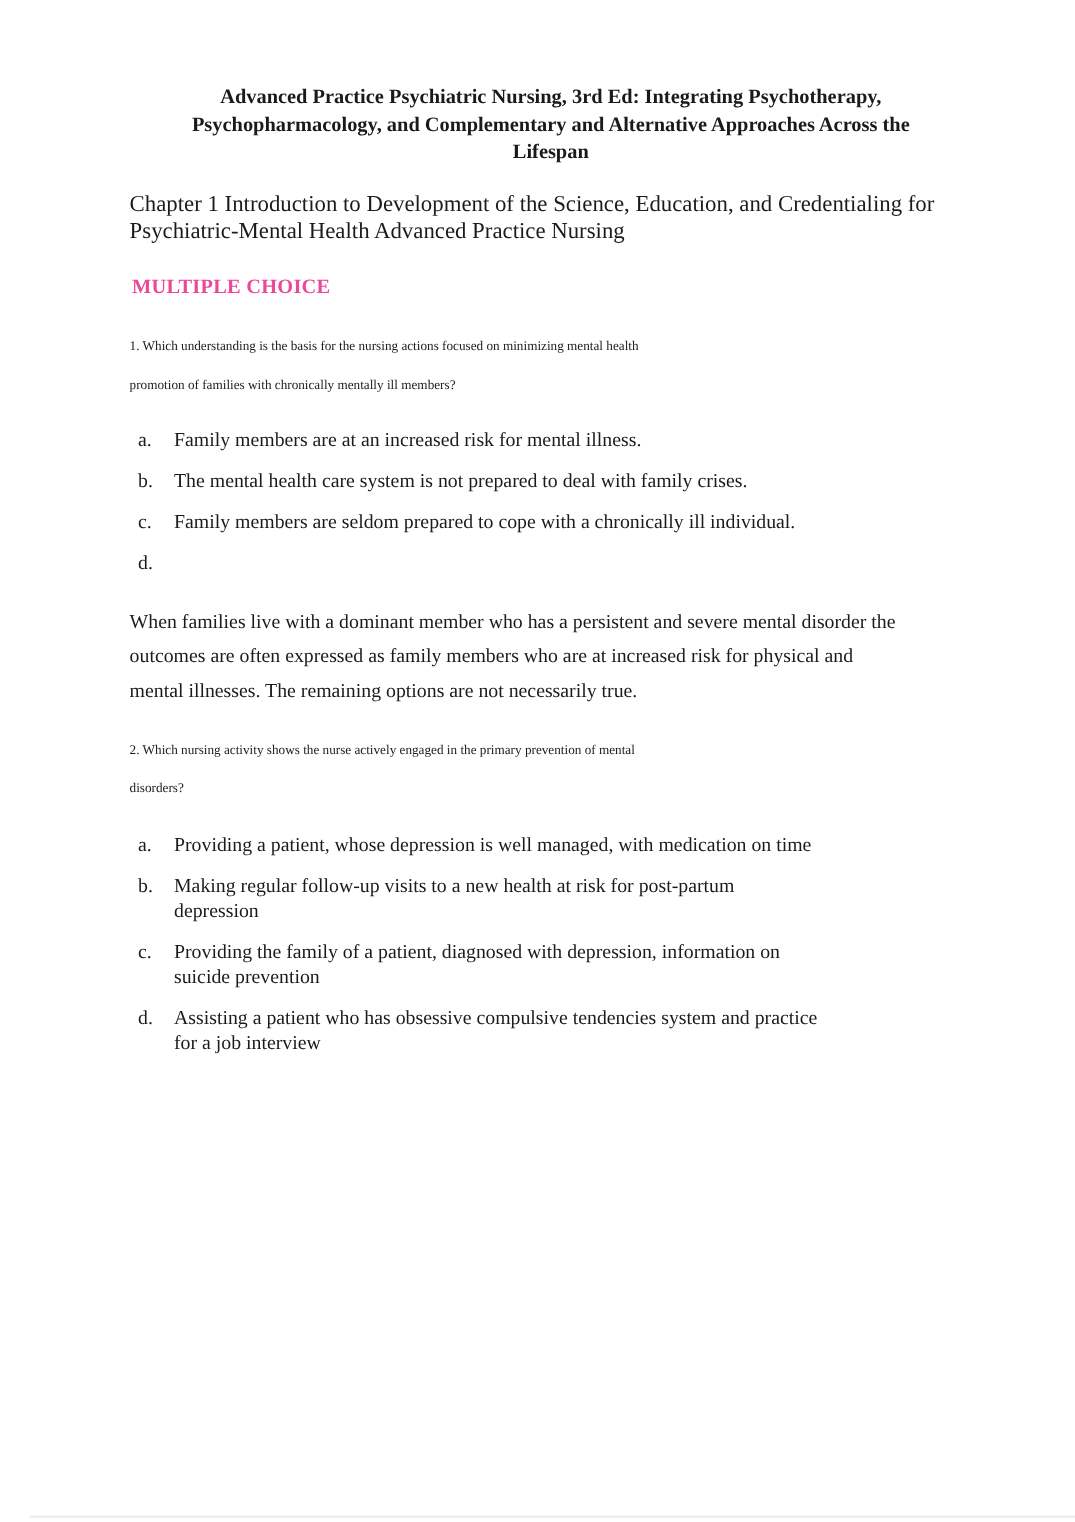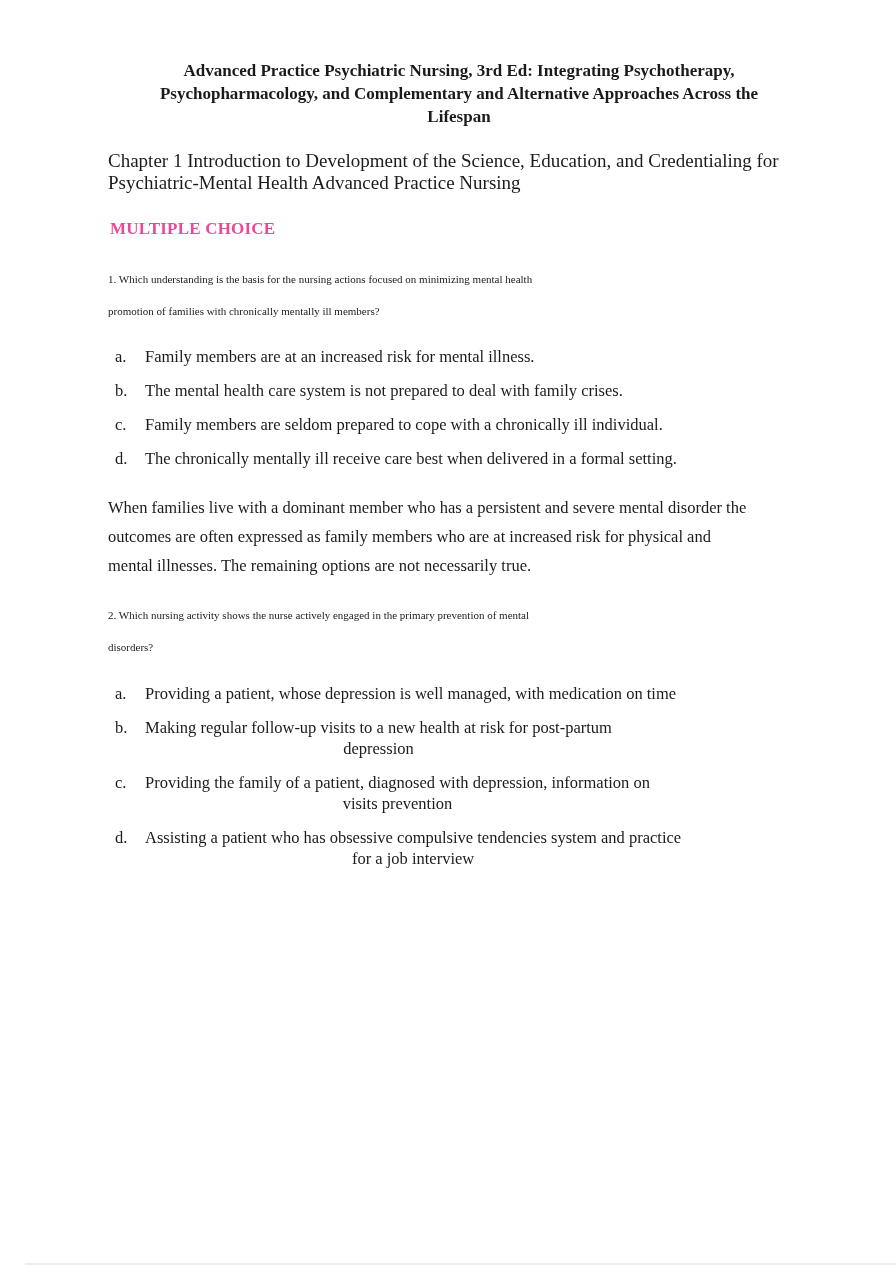--- a/index.html
+++ b/index.html
@@ -19,20 +19,21 @@
     position: absolute;
     top: 0; left: 0;
     width: 896px;
     height: 1268px;
     background: #ffffff;
   }
   .content {
     margin-left: 108px;
     width: 742px;
     padding-top: 59px;
+    margin-top: 10px;
   }
   .doc-title {
     font-weight: bold;
     font-size: 17px;
     line-height: 23px;
     text-align: center;
     white-space: pre-line;
     margin: 0 40px 0 0;
     color: #1a1a1a;
   }
@@ -72,21 +73,20 @@
     margin-bottom: 13px;
   }
   .opt-letter {
     flex: none;
     width: 30px;
     padding-left: 7px;
   }
   .opt-text {
     white-space: pre-line;
     max-width: 660px;
-    text-align: center;
   }
   .answer {
     font-size: 16.5px;
     line-height: 22px;
     margin: 0;
   }
   .q1 .answer { margin-top: 33px; }
   .q2 .answer { margin-top: 39px; }
   .rationale {
     margin: 24px 0 0 0;
@@ -130,21 +130,20 @@
         <li class="option">
           <span class="opt-letter">b.</span>
           <span class="opt-text">The mental health care system is not prepared to deal with family crises.</span>
         </li>
         <li class="option">
           <span class="opt-letter">c.</span>
           <span class="opt-text">Family members are seldom prepared to cope with a chronically ill individual.</span>
         </li>
         <li class="option">
           <span class="opt-letter">d.</span>
-          <span class="opt-text">The chronically mentally ill receive care best when delivered in a formal setting.</span>
         </li>
       </ul>
 
 
       <p class="rationale">When families live with a dominant member who has a persistent and severe mental disorder the
 outcomes are often expressed as family members who are at increased risk for physical and
 mental illnesses. The remaining options are not necessarily true.</p>
     </section>
 
     <section class="question q2">
@@ -157,21 +156,21 @@
           <span class="opt-text">Providing a patient, whose depression is well managed, with medication on time</span>
         </li>
         <li class="option">
           <span class="opt-letter">b.</span>
           <span class="opt-text">Making regular follow-up visits to a new health at risk for post-partum
 depression</span>
         </li>
         <li class="option">
           <span class="opt-letter">c.</span>
           <span class="opt-text">Providing the family of a patient, diagnosed with depression, information on
-visits prevention</span>
+suicide prevention</span>
         </li>
         <li class="option">
           <span class="opt-letter">d.</span>
           <span class="opt-text">Assisting a patient who has obsessive compulsive tendencies system and practice
 for a job interview</span>
         </li>
       </ul>
 
     </section>
 

